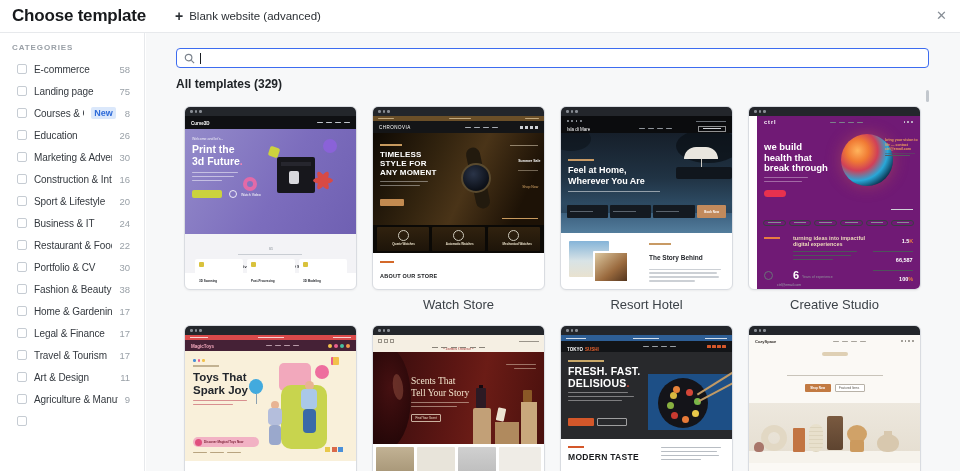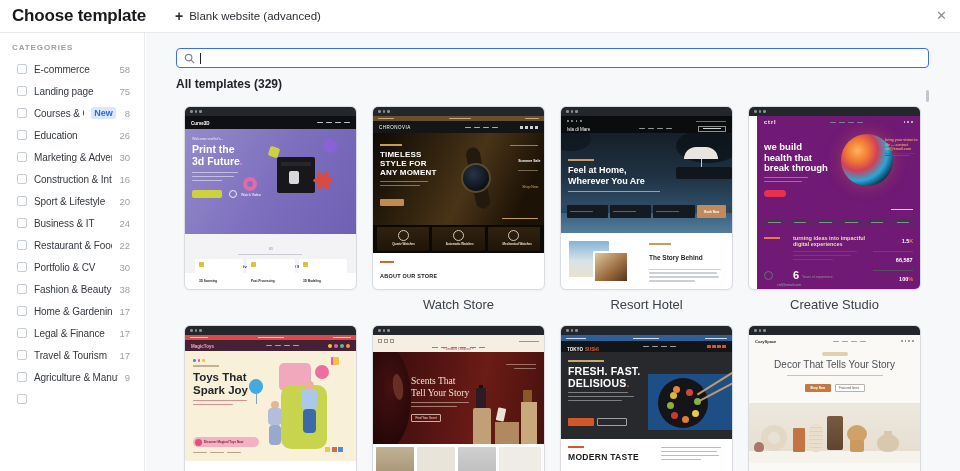--- a/index.html
+++ b/index.html
@@ -340,20 +340,25 @@
         <span class="cat-l">Legal &amp; Finance</span>
         <span class="cat-c">17</span>
       </div>
     <div class="cat">
         <span class="cb"></span>
         <span class="cat-l">Travel &amp; Tourism</span>
         <span class="cat-c">17</span>
       </div>
     <div class="cat">
         <span class="cb"></span>
+        <span class="cat-l">Art &amp; Design</span>
+        <span class="cat-c">11</span>
+      </div>
+    <div class="cat">
+        <span class="cb"></span>
         <span class="cat-l">Agriculture &amp; Manufacturing</span>
         <span class="cat-c">9</span>
       </div>
     <div class="cat">
         <span class="cb"></span>
       </div>
   </div>
 
   <div class="content">
 
@@ -882,21 +887,20 @@
                 </span>
               <span class="c8-dots">
                   <i></i>
                   <i></i>
                   <i></i>
                   <i></i>
                 </span>
             </div>
             <div class="c8-herotext">
               <div class="c8-lbl"></div>
-              <div class="c8-hh">Decor That Tells Your Story</div>
               <div class="c8-sub"></div>
               <div class="c8-btns">
                 <div class="c8-b1">
                     <span class="tx s30 c">Shop Now</span>
                   </div>
                 <div class="c8-b2">
                     <span class="tx s30 c">Featured Items</span>
                   </div>
               </div>
             </div>

